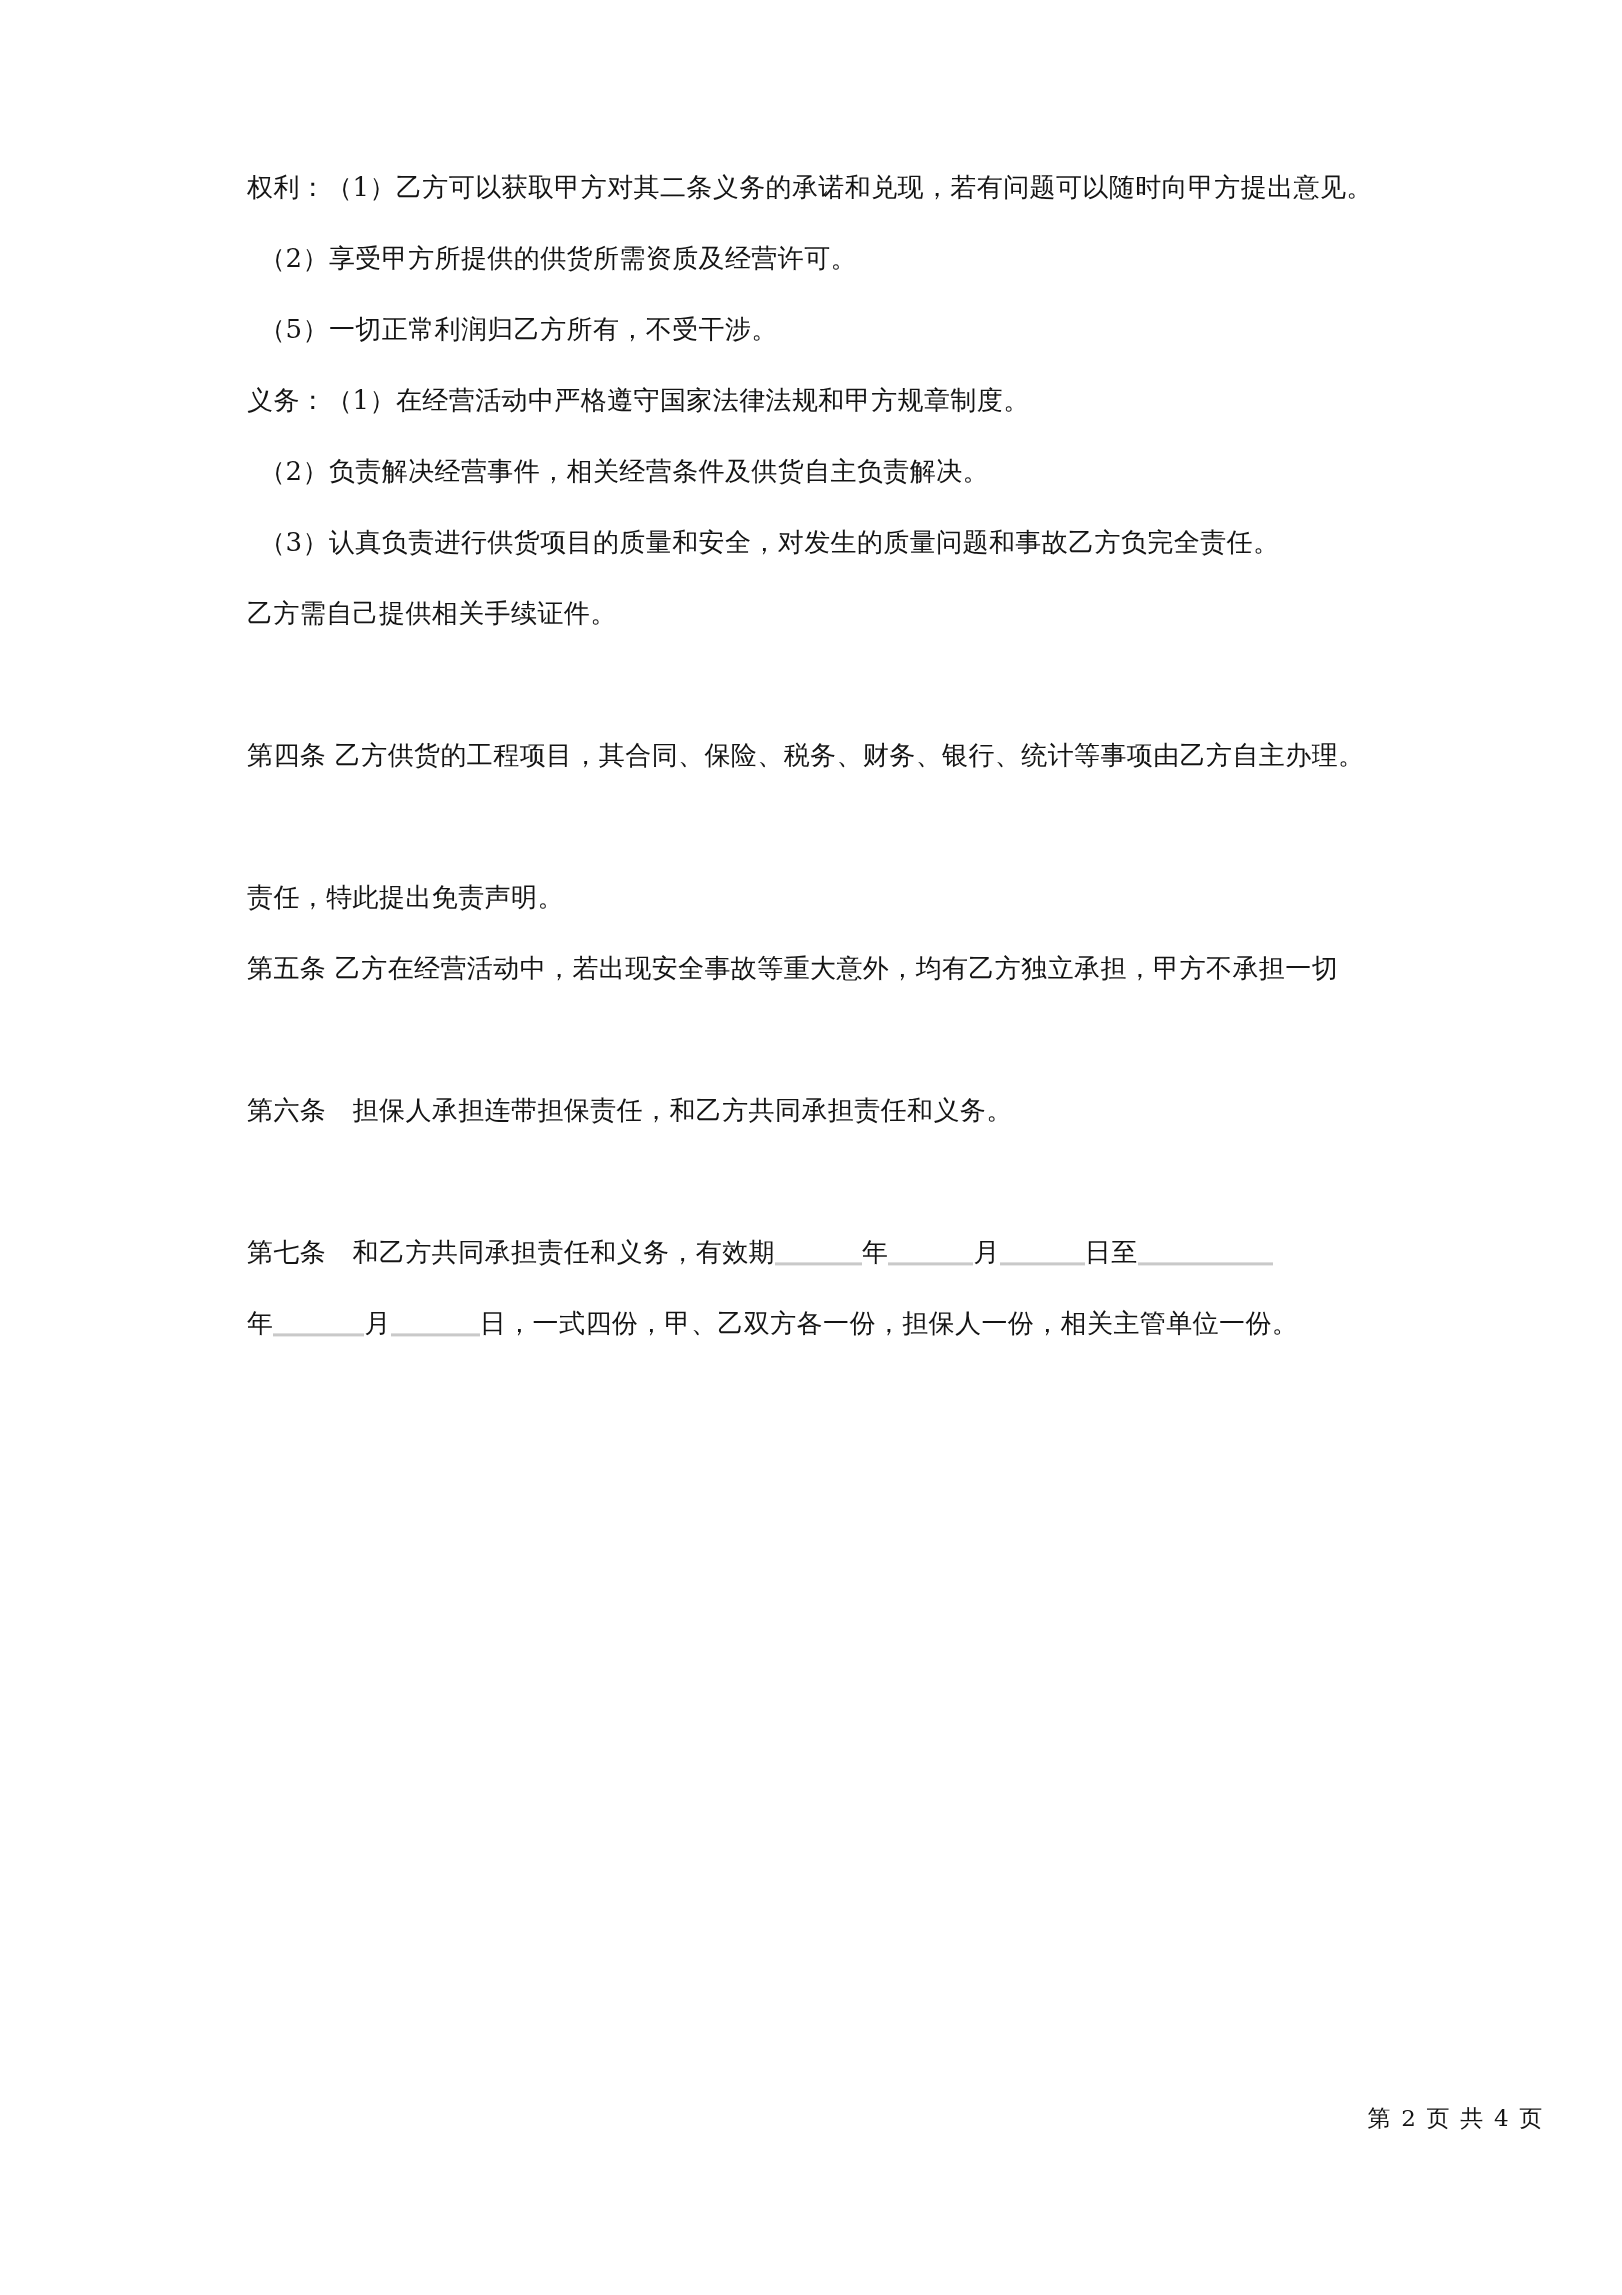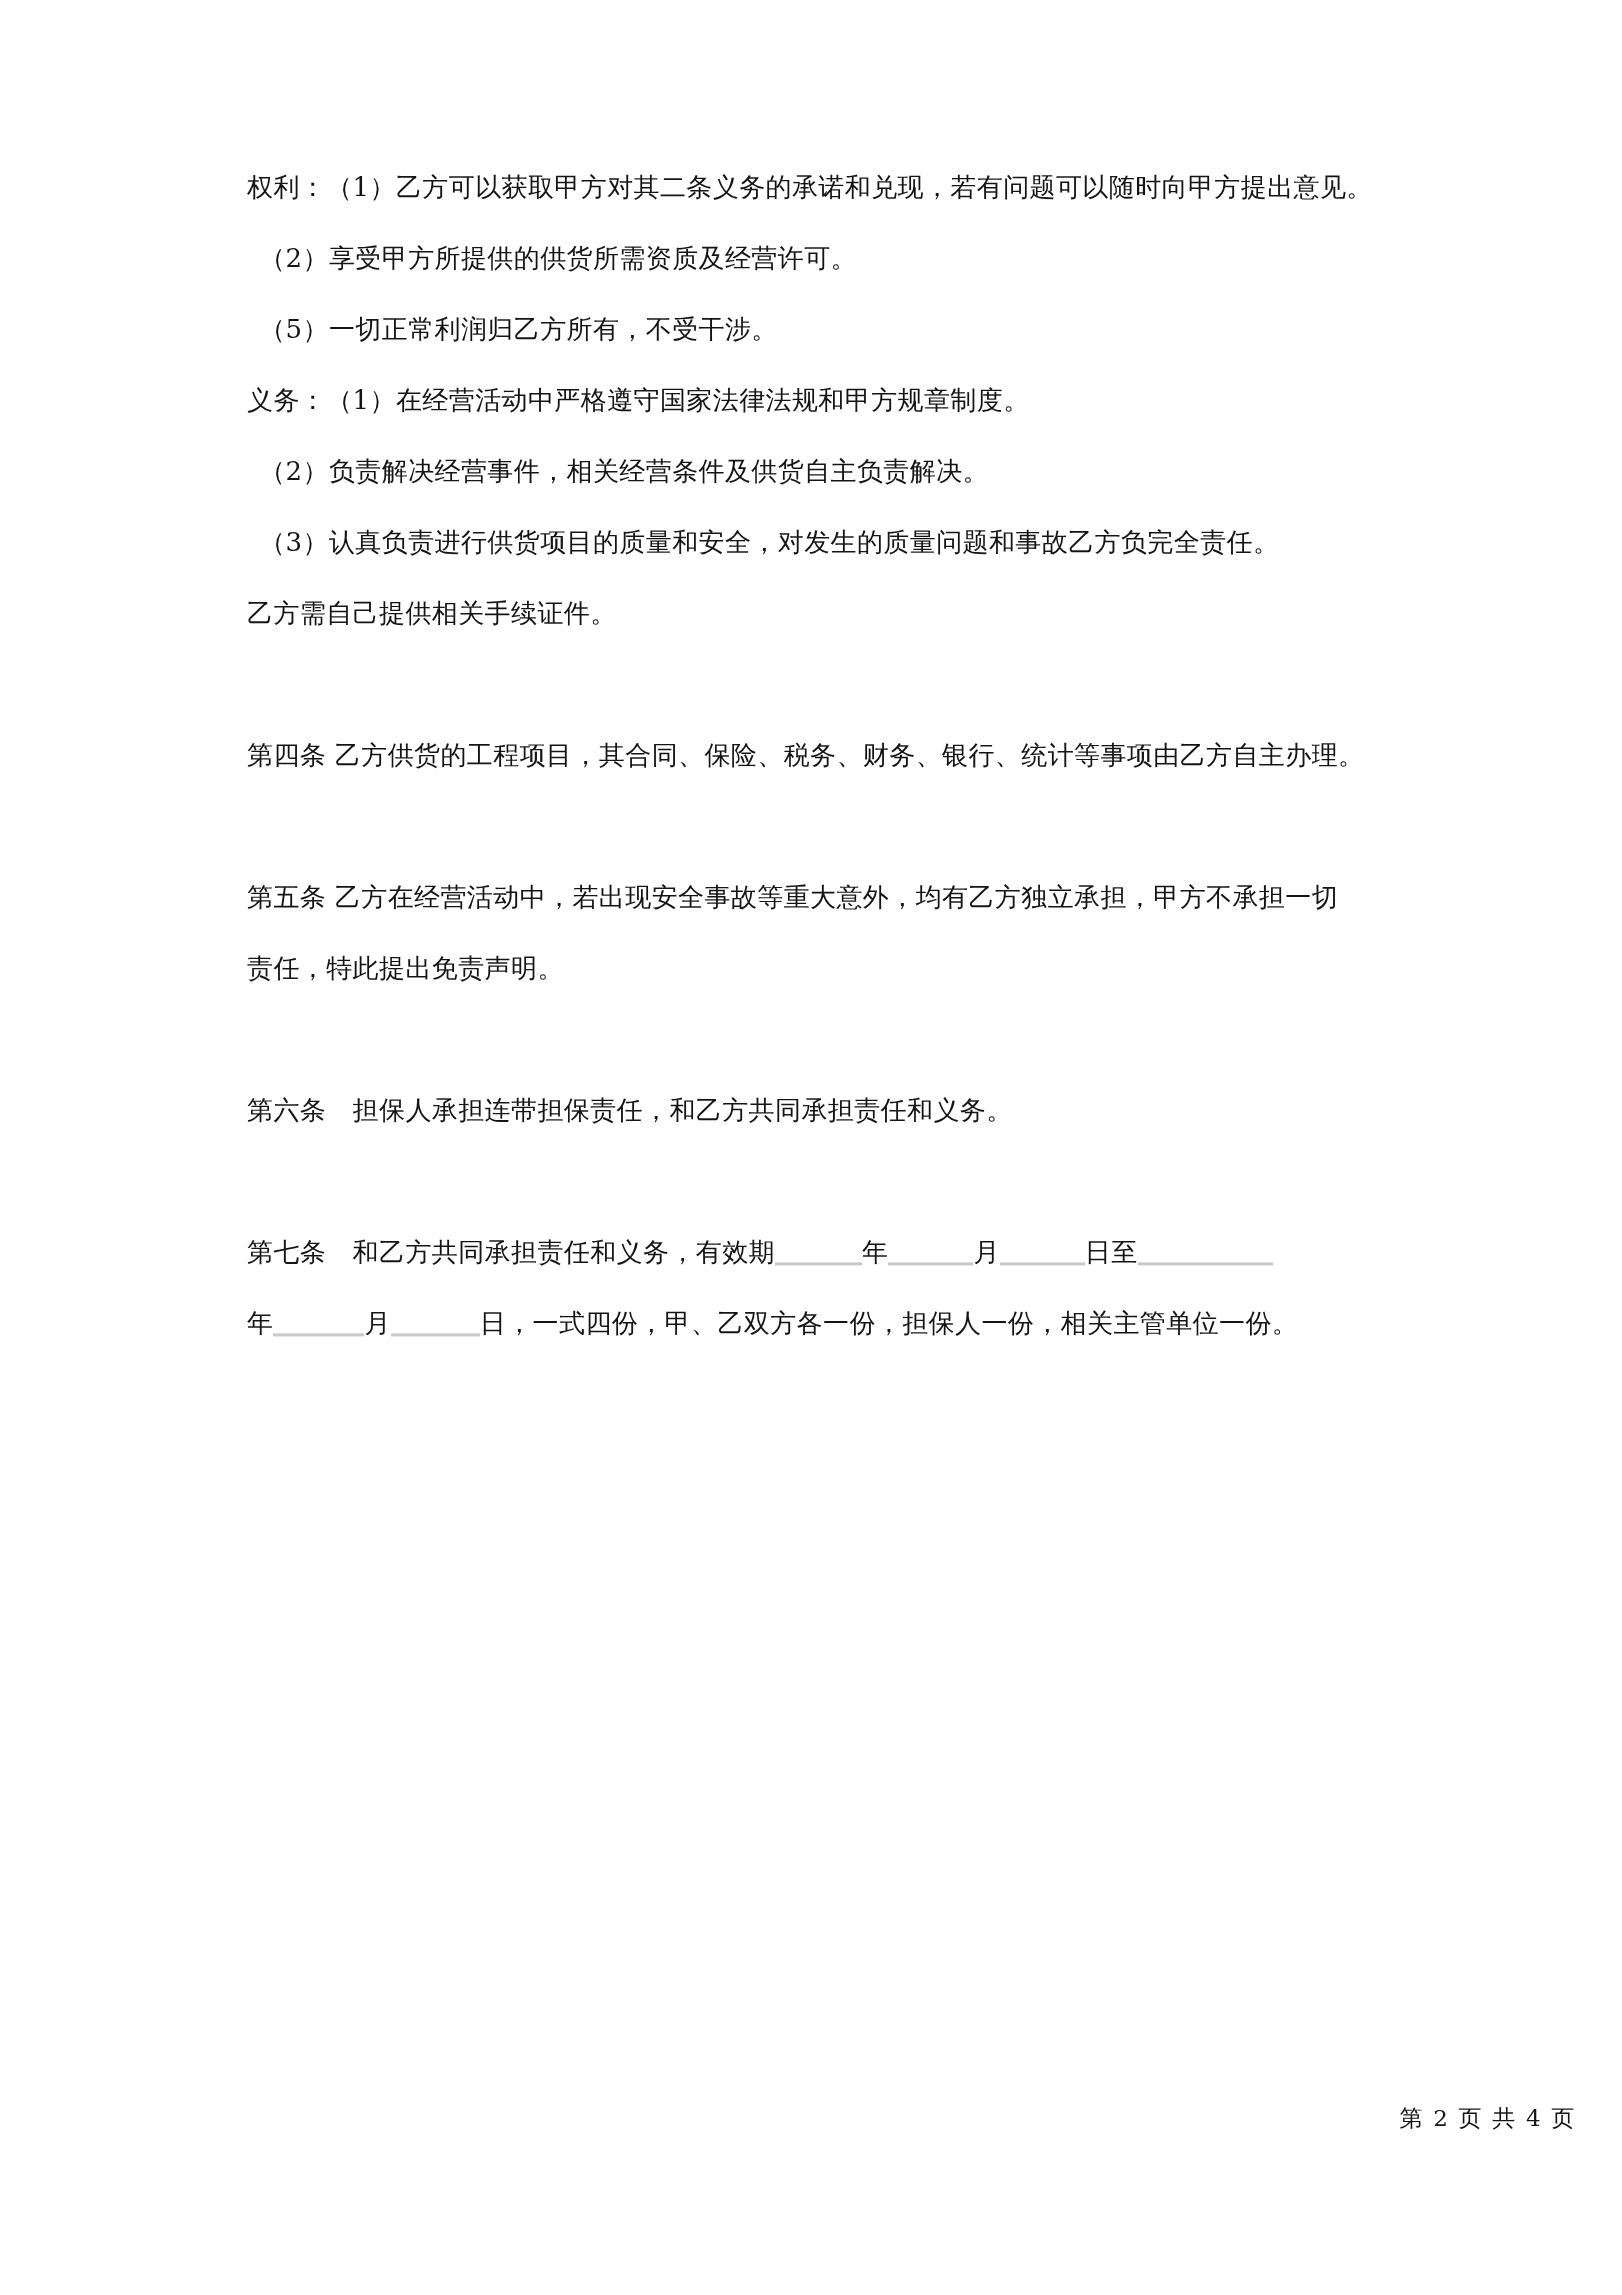--- a/index.html
+++ b/index.html
@@ -8,21 +8,20 @@
     background: #ffffff;
   }
   .page {
     position: relative;
     width: 1544px;
     height: 2295px;
     background: var(--page-bg, #ffffff);
     font-family: "DejaVu Serif", "Liberation Serif", serif;
     color: var(--text-color, #141414);
     overflow: hidden;
-    padding-left: 32px;
   }
   .content {
     position: absolute;
     left: 247px;
     top: 152px;
     width: 1134px;
   }
   .line {
     height: 71px;
     line-height: 71px;
@@ -58,22 +57,22 @@
       <div class="line"><span>权利：（1）乙方可以获取甲方对其二条义务的承诺和兑现，若有问题可以随时向甲方提出意见。</span></div>
       <div class="line indent"><span>（2）享受甲方所提供的供货所需资质及经营许可。</span></div>
       <div class="line indent"><span>（5）一切正常利润归乙方所有，不受干涉。</span></div>
       <div class="line"><span>义务：（1）在经营活动中严格遵守国家法律法规和甲方规章制度。</span></div>
       <div class="line indent"><span>（2）负责解决经营事件，相关经营条件及供货自主负责解决。</span></div>
       <div class="line indent"><span>（3）认真负责进行供货项目的质量和安全，对发生的质量问题和事故乙方负完全责任。</span></div>
       <div class="line"><span>乙方需自己提供相关手续证件。</span></div>
       <div class="line"></div>
       <div class="line"><span>第四条 乙方供货的工程项目，其合同、保险、税务、财务、银行、统计等事项由乙方自主办理。</span></div>
       <div class="line"></div>
+      <div class="line"><span>责任，特此提出免责声明。</span></div>
       <div class="line"><span>第五条 乙方在经营活动中，若出现安全事故等重大意外，均有乙方独立承担，甲方不承担一切</span></div>
-      <div class="line"><span>责任，特此提出免责声明。</span></div>
       <div class="line"></div>
       <div class="line"><span>第六条　担保人承担连带担保责任，和乙方共同承担责任和义务。</span></div>
       <div class="line"></div>
       <div class="line"><span>第七条　和乙方共同承担责任和义务，有效期</span><span class="blank-underline" style="width: 87px;"></span><span>年</span><span class="blank-underline" style="width: 85px;"></span><span>月</span><span class="blank-underline" style="width: 85px;"></span><span>日至</span><span class="blank-underline" style="width: 135px;"></span></div>
       <div class="line"><span>年</span><span class="blank-underline" style="width: 91px;"></span><span>月</span><span class="blank-underline" style="width: 89px;"></span><span>日，一式四份，甲、乙双方各一份，担保人一份，相关主管单位一份。</span></div>
     </div>
   <div class="footer">
     <span>第 2 页 共 4 页</span>
   </div>
 </div>

